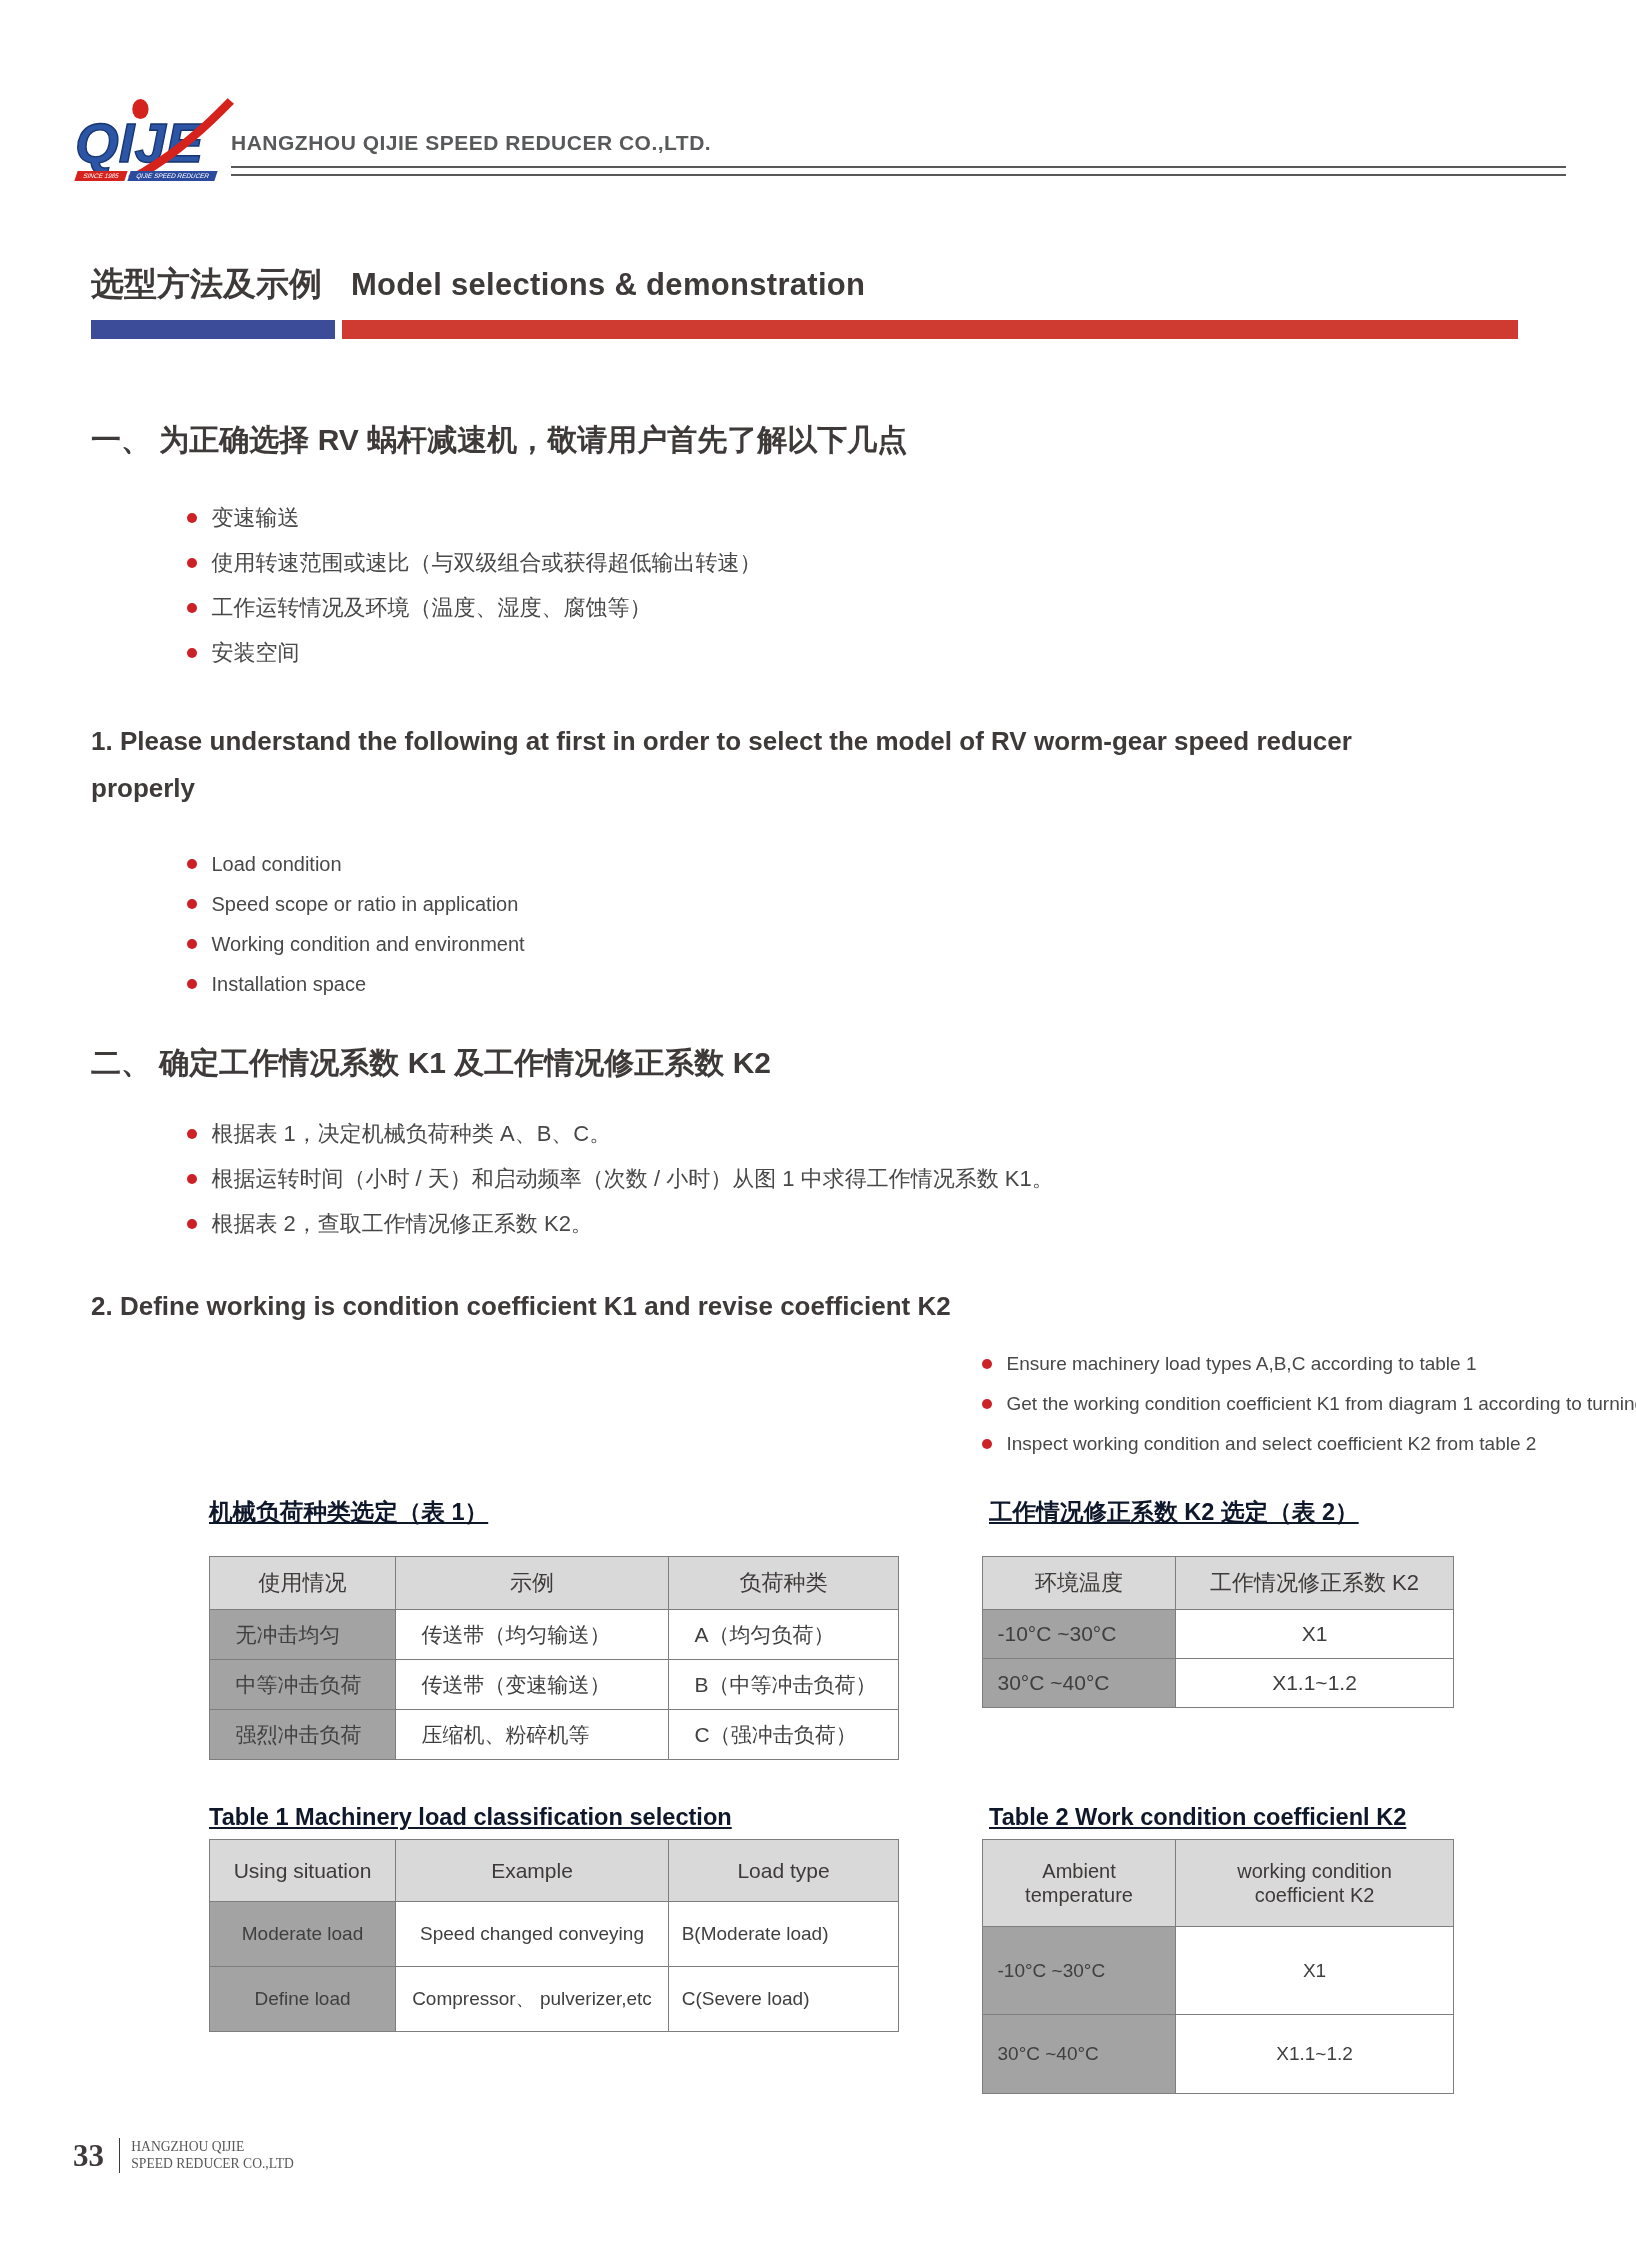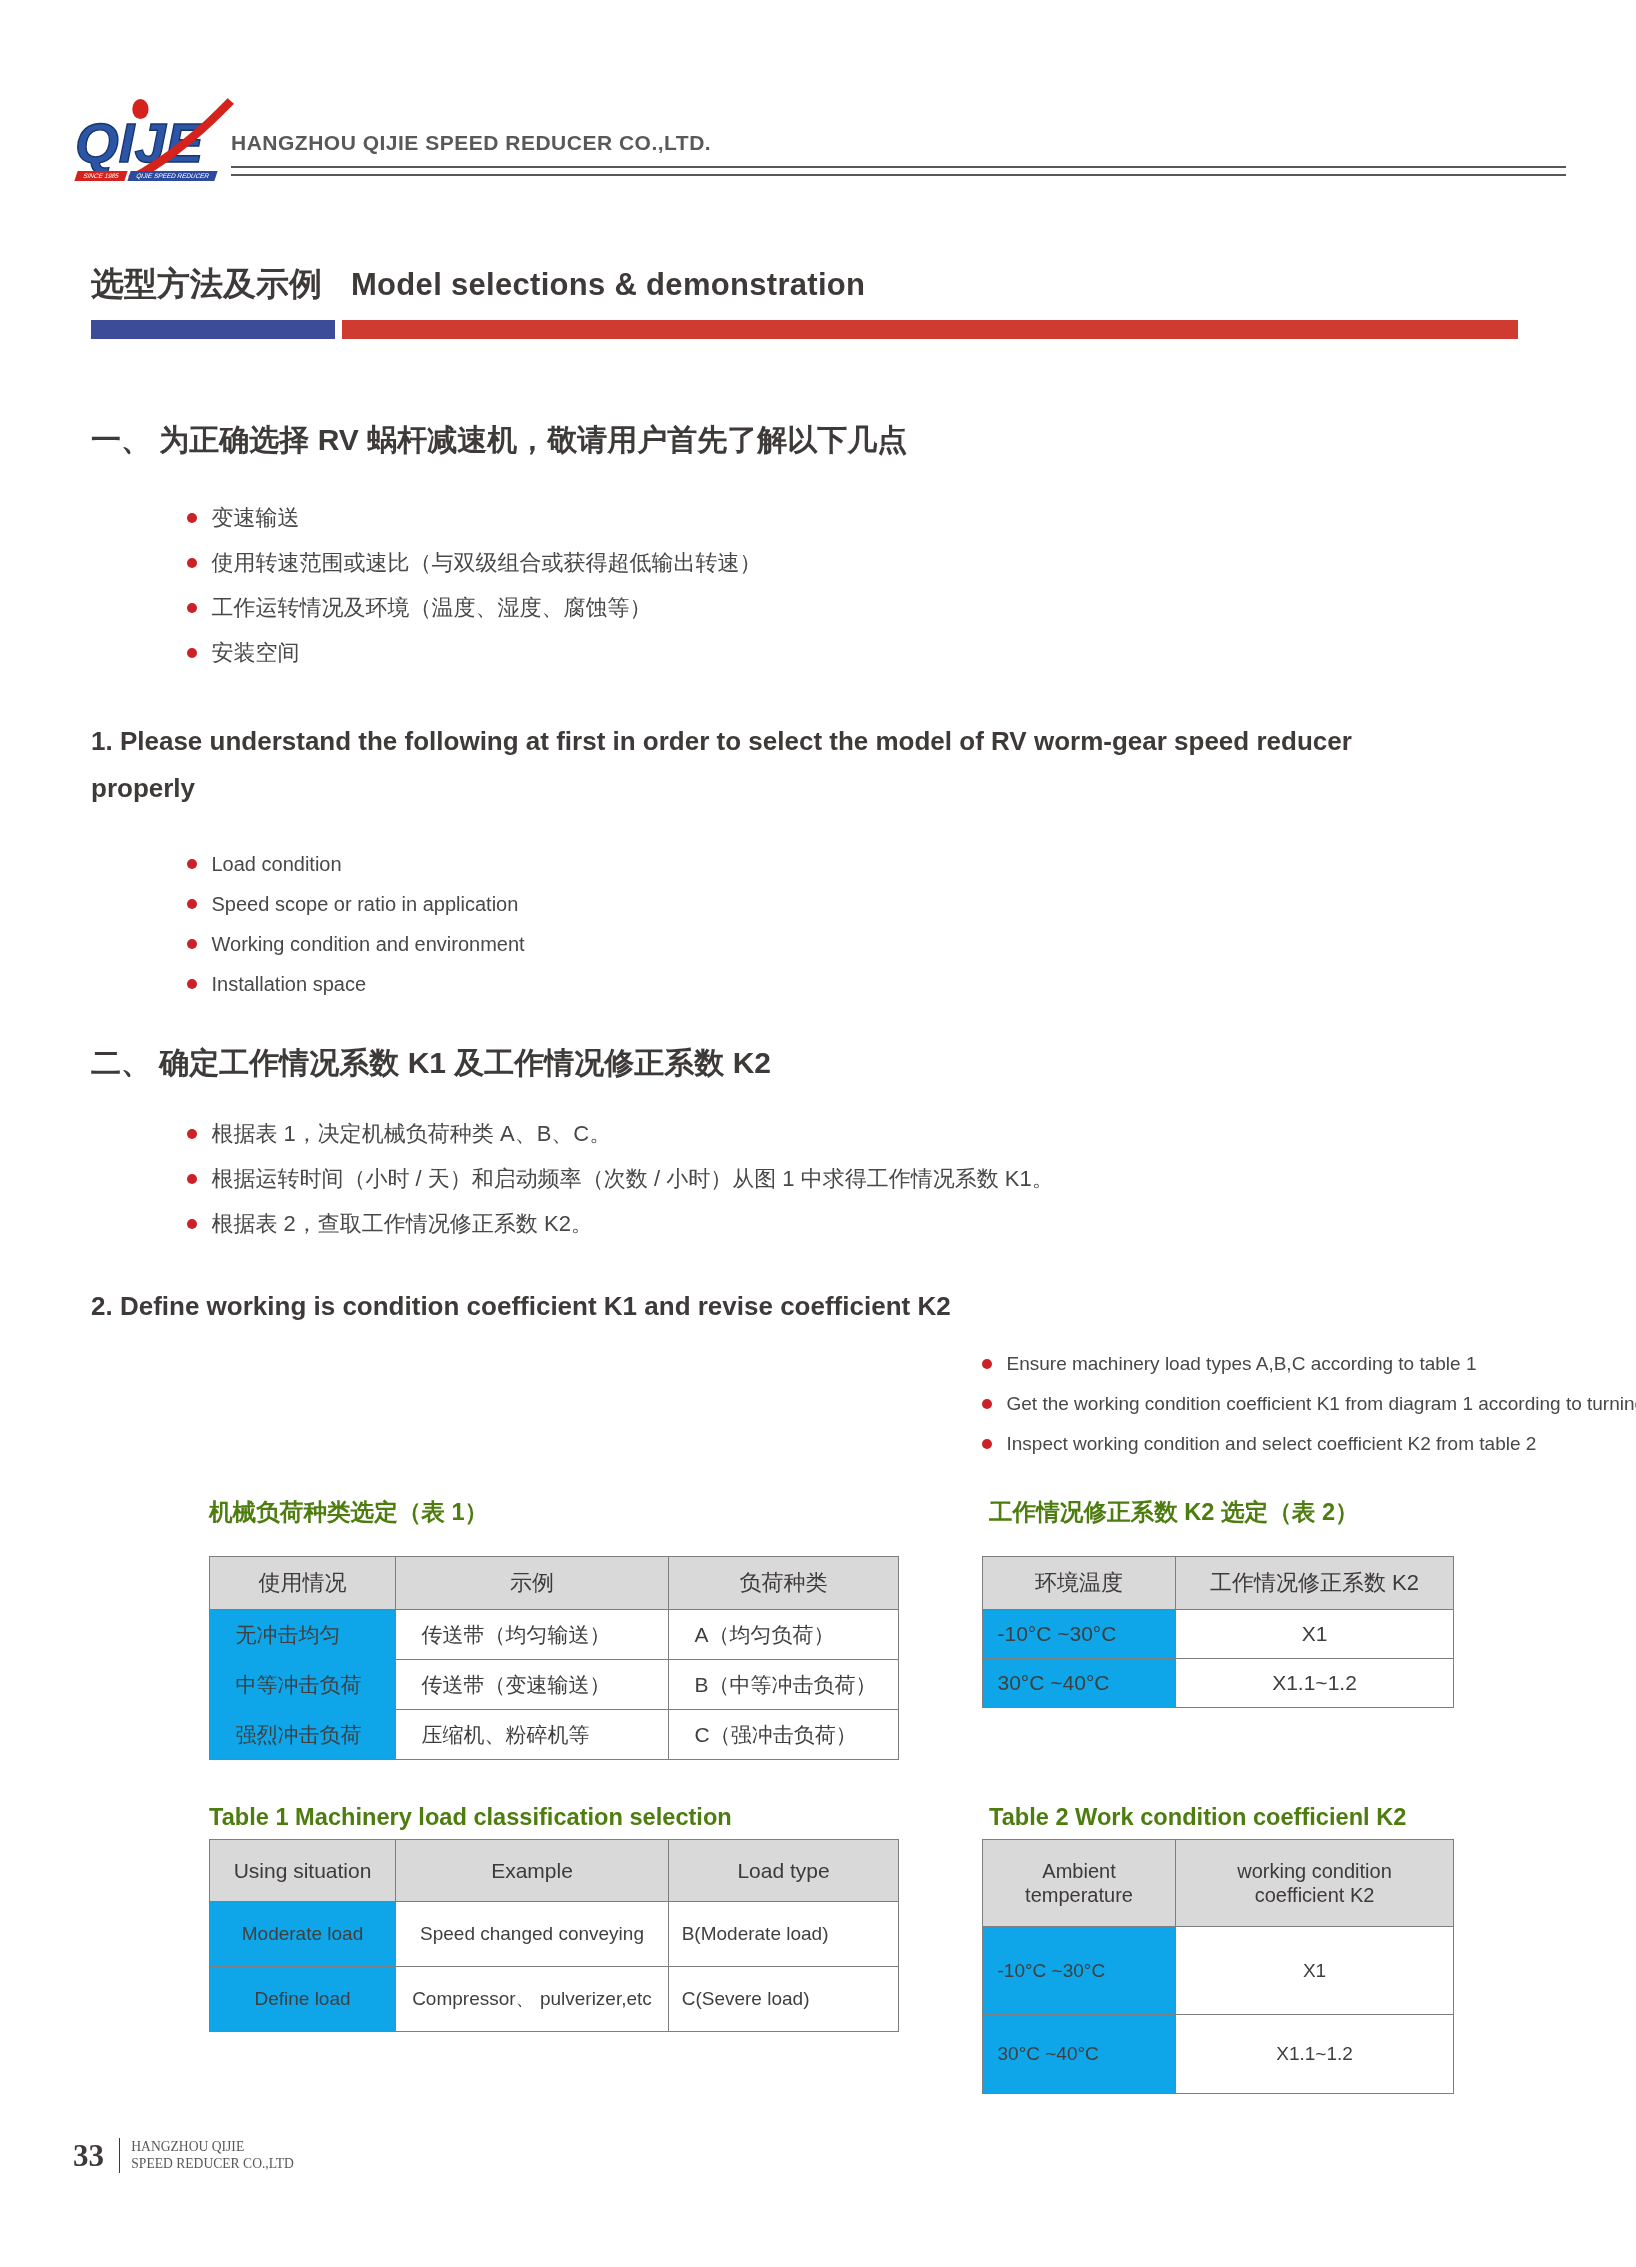--- a/index.html
+++ b/index.html
@@ -29,25 +29,25 @@
   
   .blist{position:absolute;left:187px;margin:0;padding:0;list-style:none;}
   .blist li{display:flex;align-items:center;}
   .dot{width:10px;height:10px;border-radius:50%;background:#cc2127;margin-right:14.5px;flex:0 0 auto;}
   .blist.cn li{height:45px;font-size:22px;color:#484848;}
   .blist.en li{height:40px;font-size:20px;color:#484848;}
   .blist.en2 li{height:40px;font-size:19px;color:#484848;}
   .blist li span.txt{white-space:nowrap;}
 
   
-  .tbl-title{position:absolute;font-size:23.6px;font-weight:bold;color:#4d7c0f;white-space:nowrap;}
+  .tbl-title{position:absolute;font-size:23.6px;font-weight:bold;color:#0f172a;white-space:nowrap;text-decoration:underline;}
   table.tbl{border-collapse:collapse;table-layout:fixed;position:absolute;border:1.8px solid #58585a;}
   .tbl th,.tbl td{border:0.9px solid #7e7e7e;overflow:hidden;}
   .tbl th{background:#d9d9d9;font-weight:normal;text-align:center;}
-  .tbl td.shade{background:#0ea5e9;}
+  .tbl td.shade{background:#a3a3a3;}
   
   .cn1{left:209px;top:1556px;width:689px;}
   .cn1 th{height:50px;font-size:22px;}
   .cn1 td{height:47px;font-size:21px;color:#3f3f3f;}
   .cn1 td{padding-left:25.5px;text-align:left;}
   
   .cn2{left:982px;top:1556px;width:471px;}
   .cn2 th{height:50px;font-size:22px;}
   .cn2 td{height:46px;font-size:21px;color:#3f3f3f;}
   .cn2 td:first-child{padding-left:14.5px;text-align:left;}

